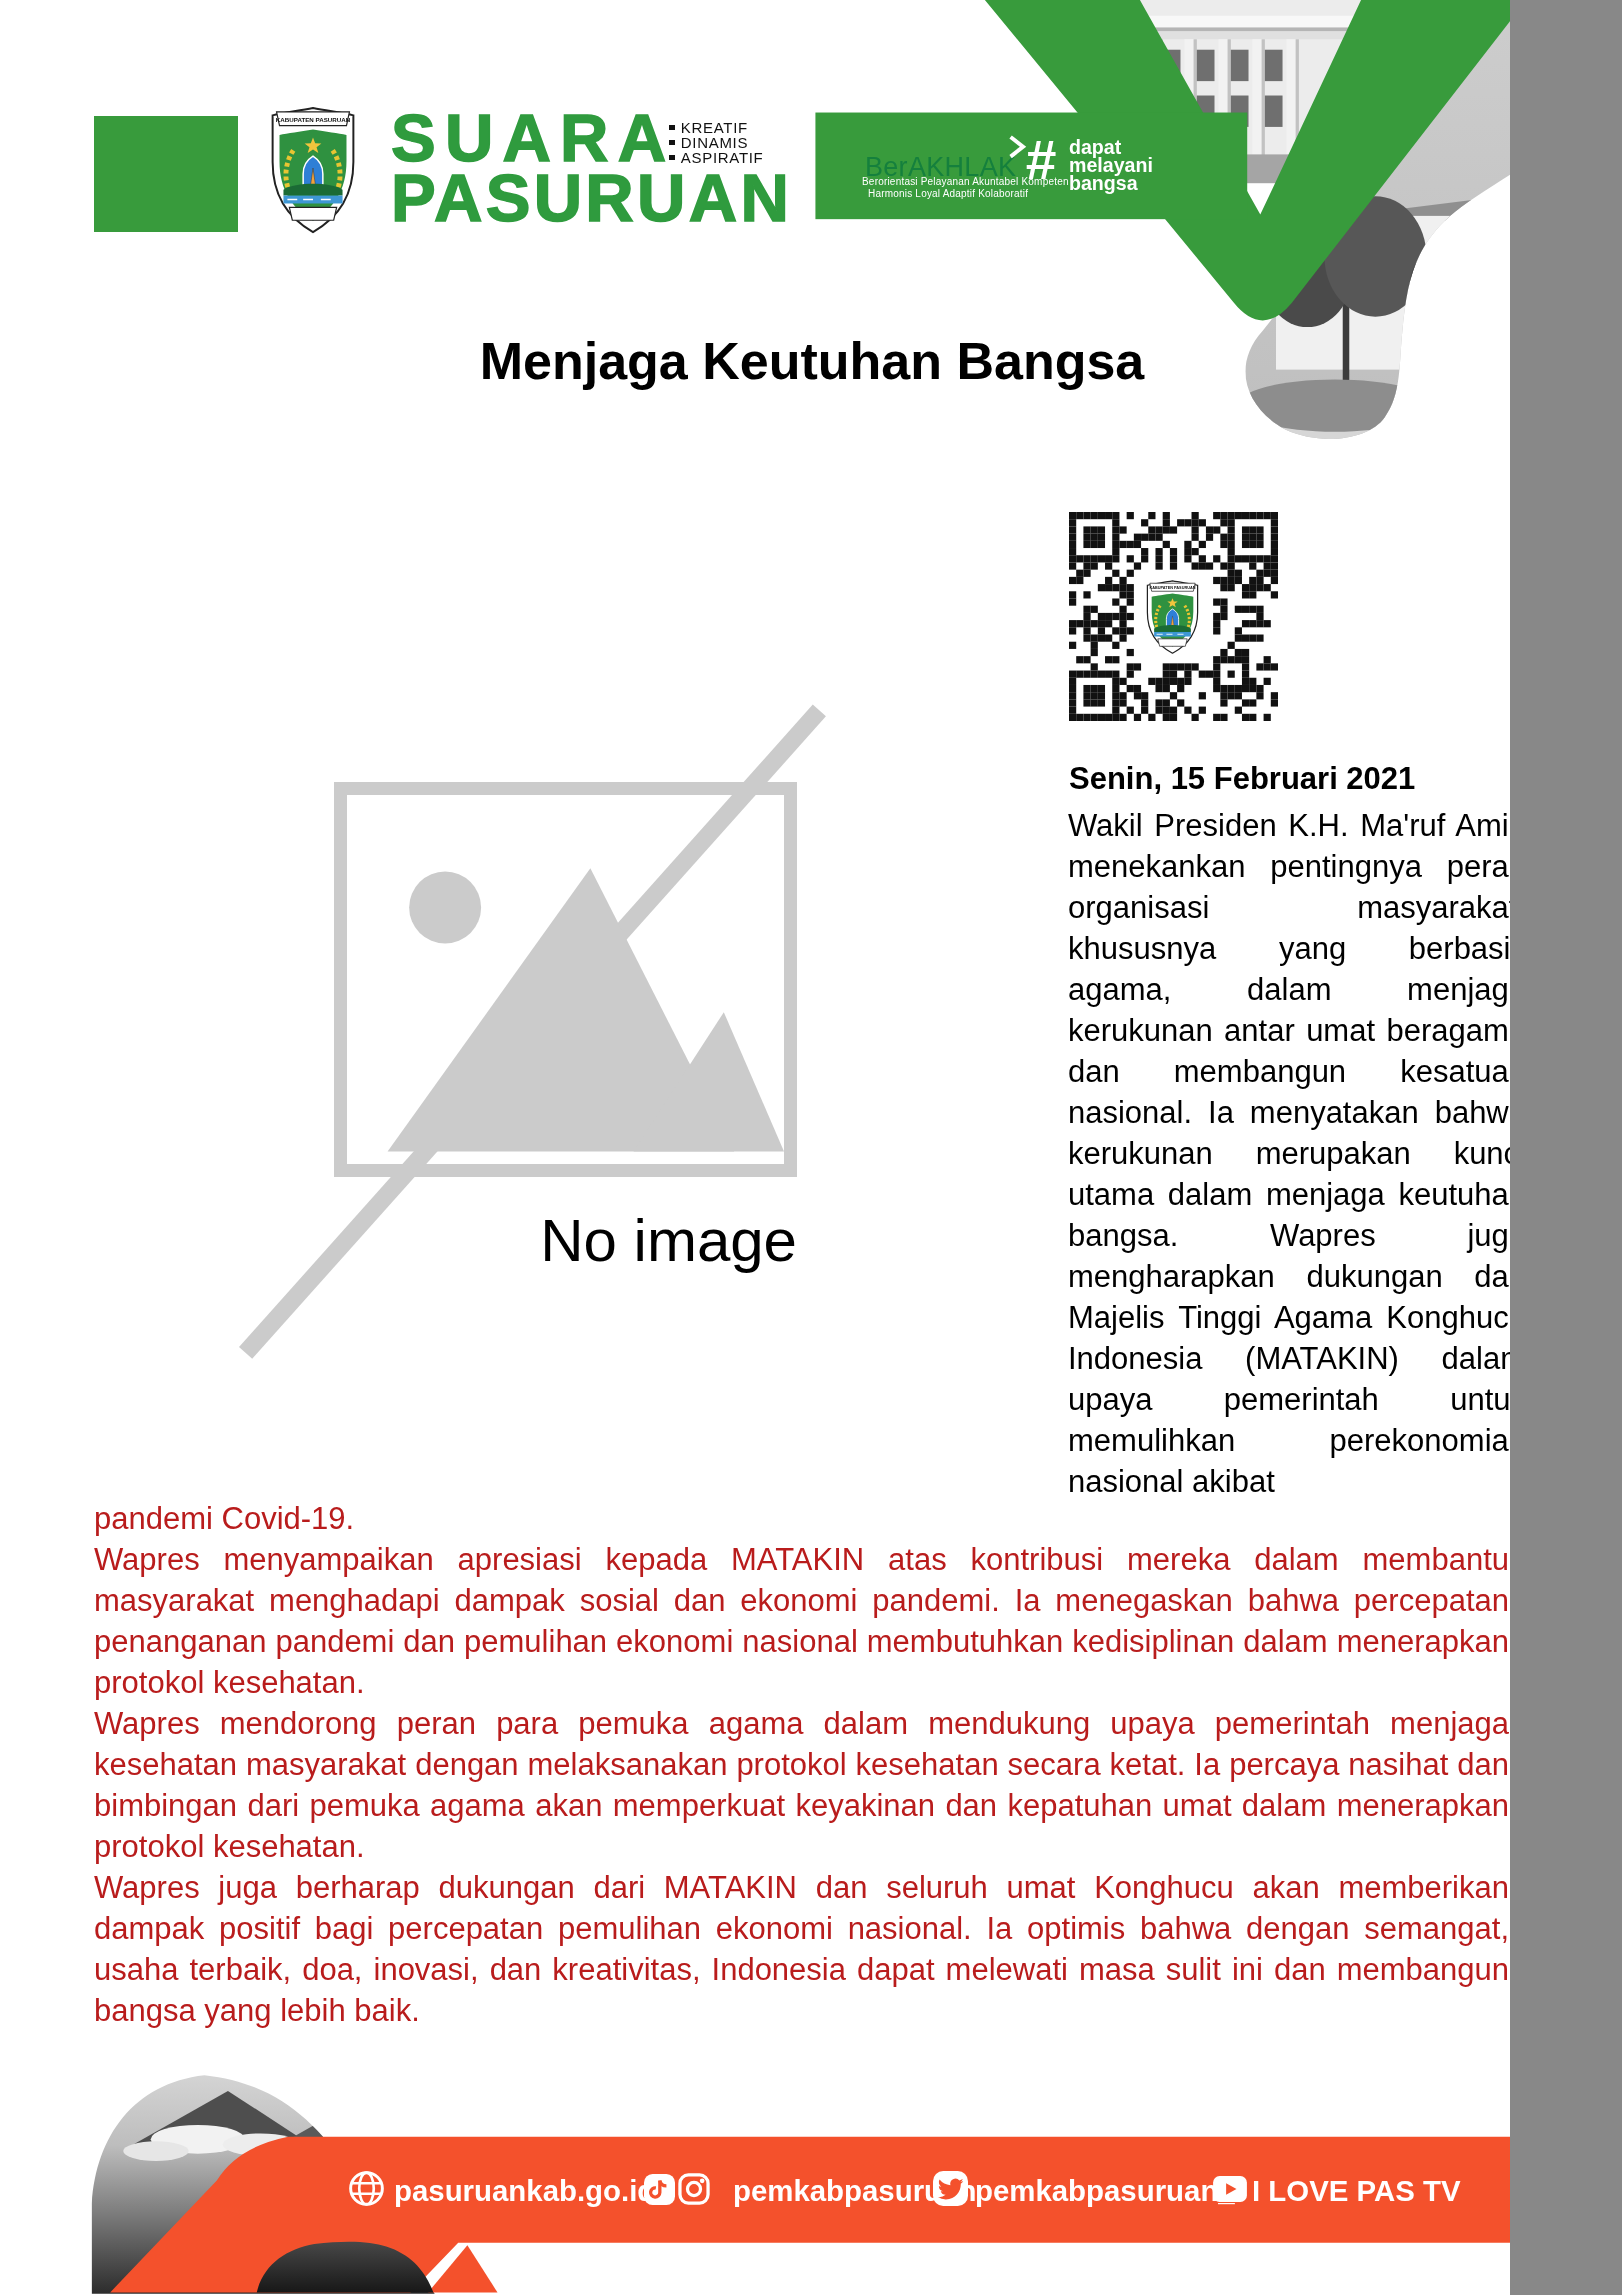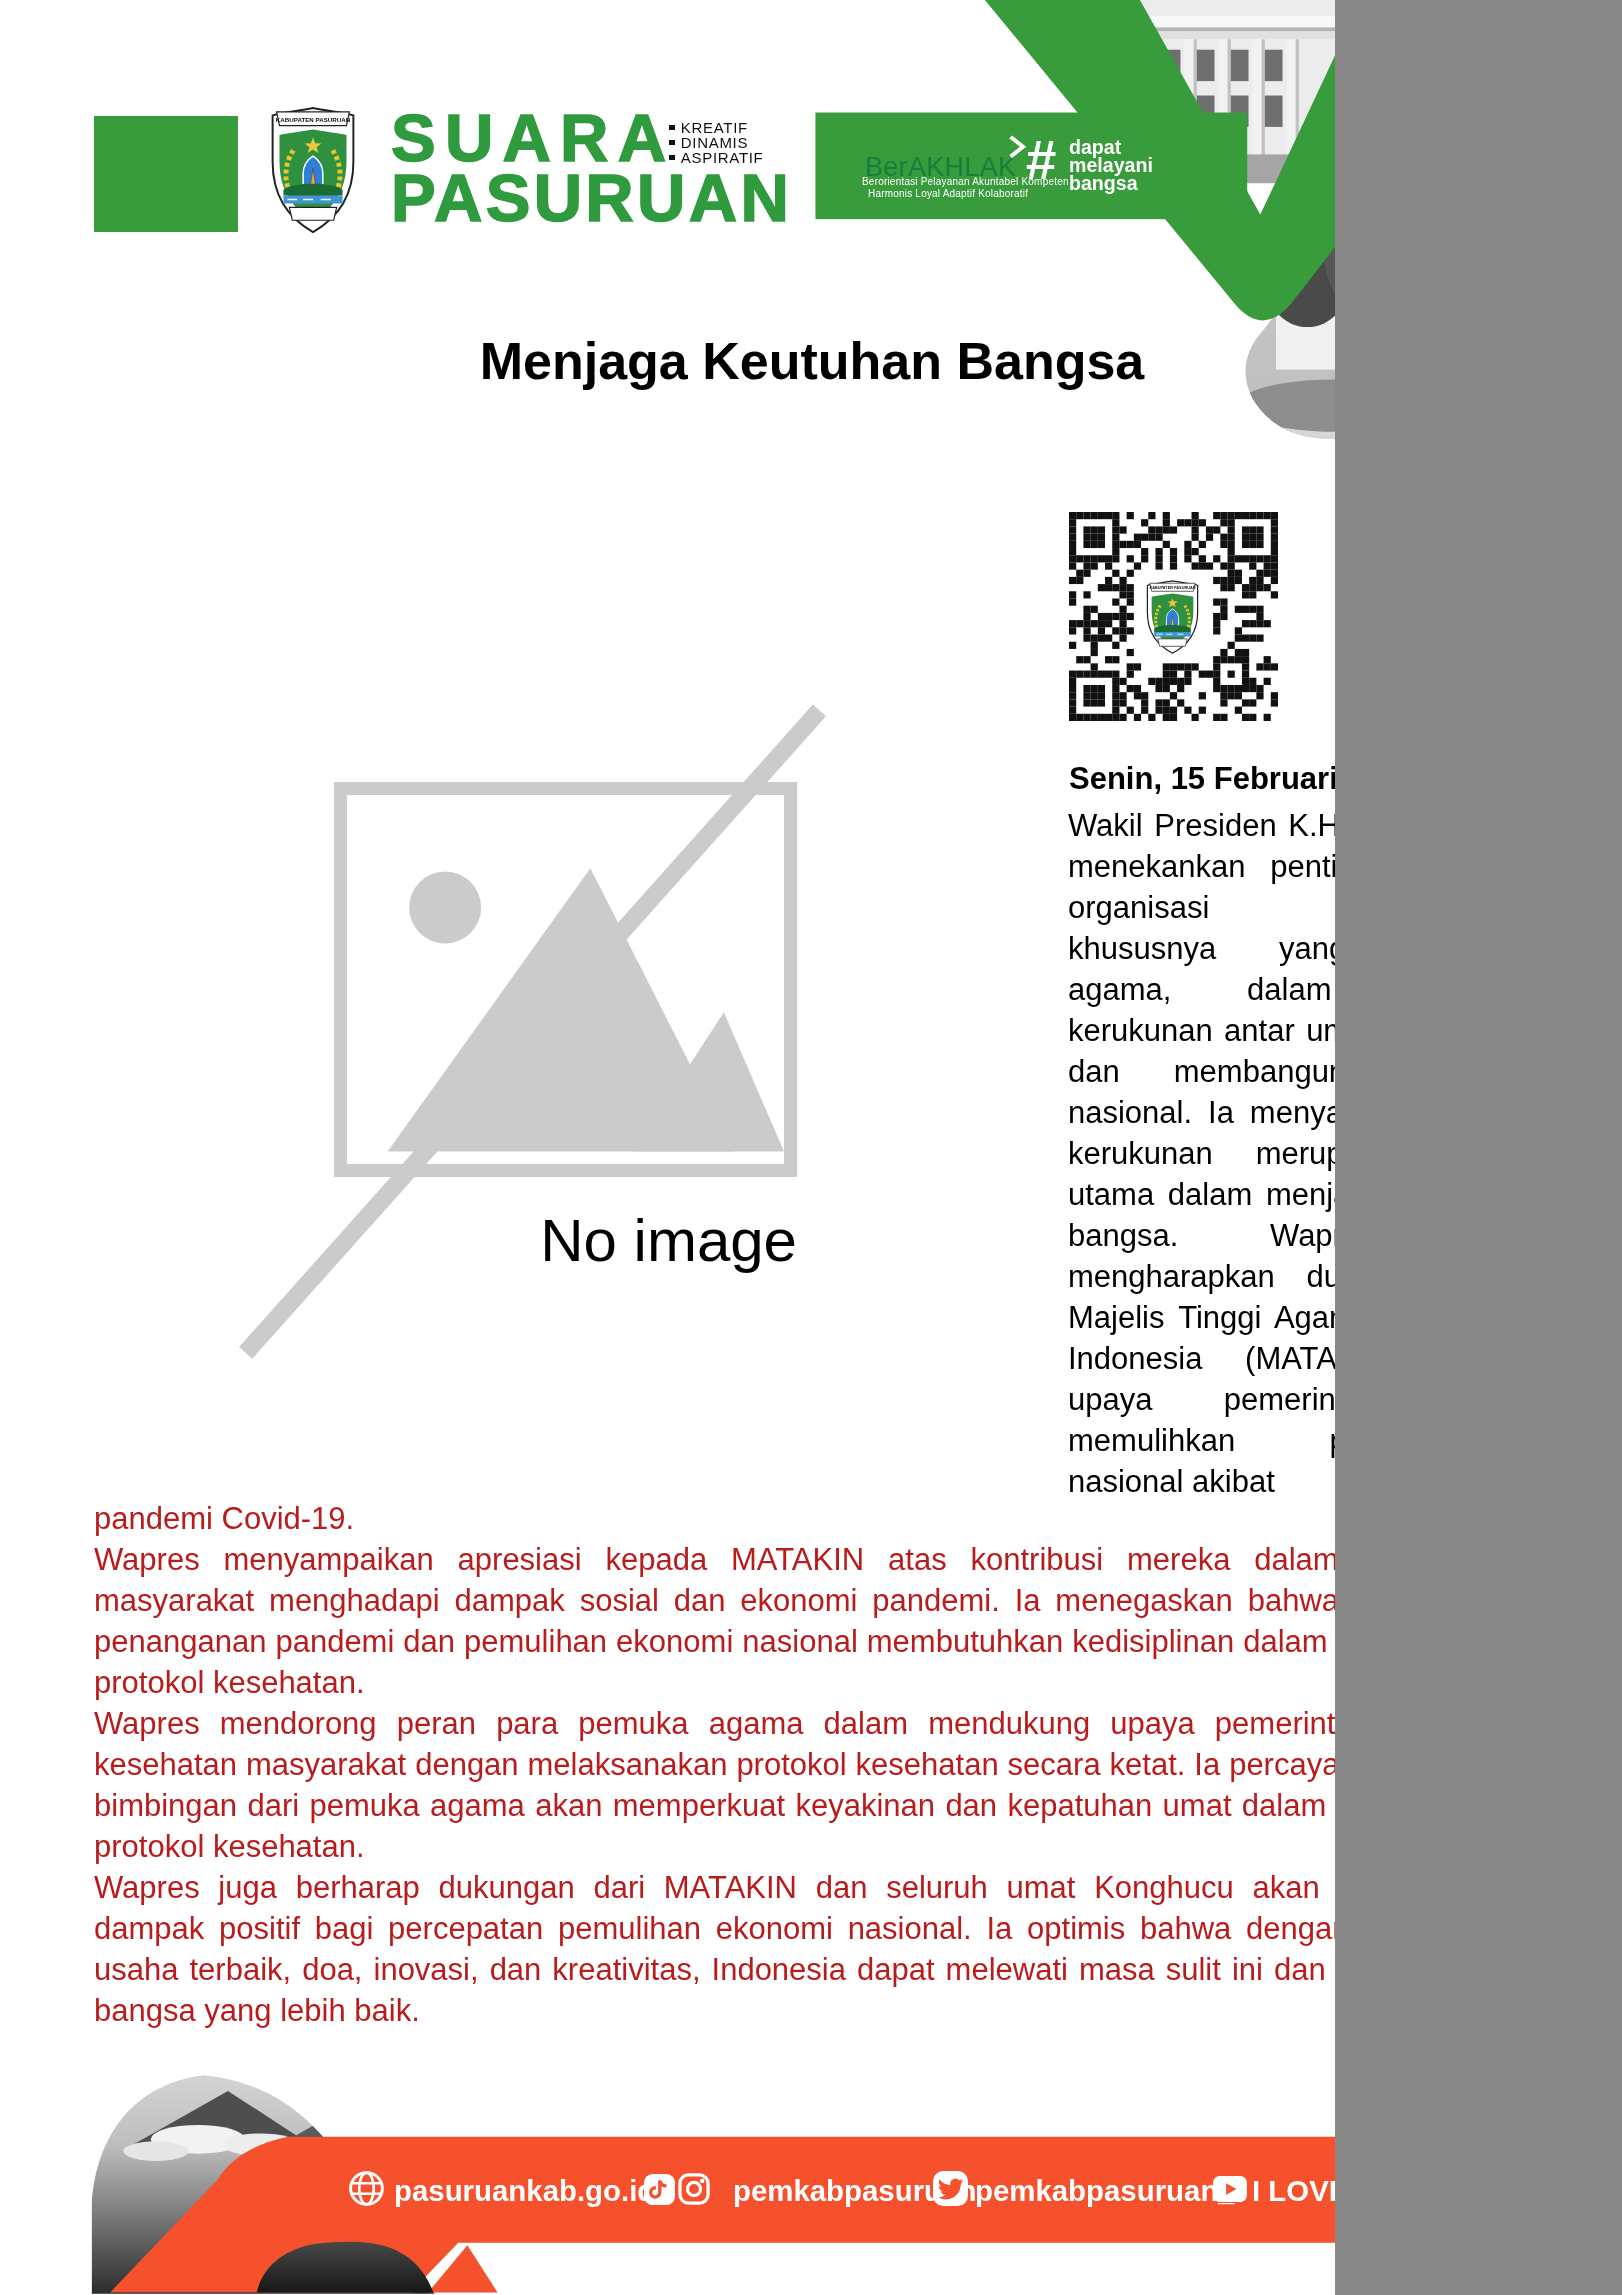--- a/index.html
+++ b/index.html
@@ -1,16 +1,16 @@
 <!DOCTYPE html>
 <html style="font-size:10.5px"><head>
 <meta charset="utf-8">
 <style>
   html,body{margin:0;padding:0;background:#888;}
-  .page{position:relative;width:1335px;height:2295px;background:#ffffff;overflow:hidden;
+  .page{position:relative;width:1510px;height:2295px;background:#ffffff;overflow:hidden;
         font-family:"Liberation Sans", sans-serif;}
   .abs{position:absolute;}
   .decor{position:absolute;left:0;top:0;z-index:1;pointer-events:none;}
   .z2{z-index:2;}
   .z3{z-index:3;}
 
   
   .green-rect{left:94px;top:116px;width:144px;height:116px;background:#389B3C;}
   .emblem-box{left:263px;top:105px;}
   .logo-line{left:391px;color:#2F9B3E;font-weight:bold;-webkit-text-stroke:1.6px #2F9B3E;

